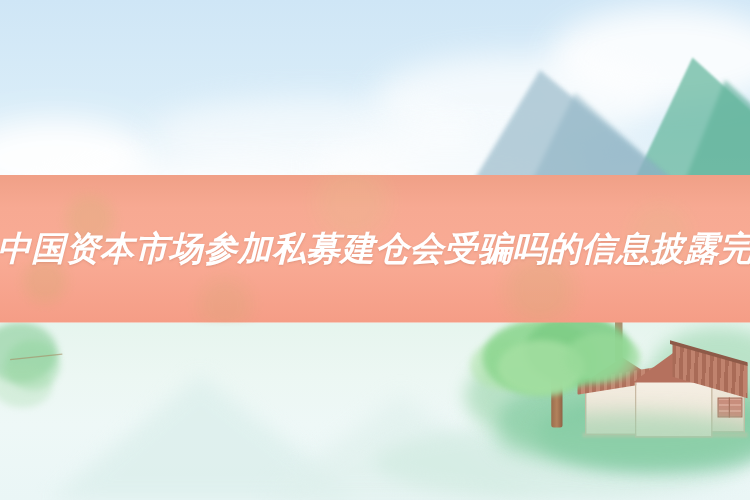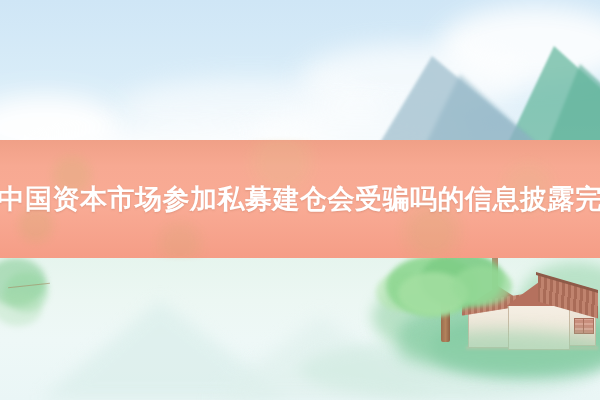--- a/index.html
+++ b/index.html
@@ -173,21 +173,21 @@
   }
   .grove-front{
     position:absolute;left:396px;top:330px;width:220px;height:44px;
     background:#93d2ab;opacity:.55;border-radius:50%;filter:blur(8px);
   }
 
   
   .band{
     position:absolute;left:0;top:140px;width:600px;height:118px;
     background:linear-gradient(180deg,#f0a087 0%,#f7a992 22%,#f9ab95 55%,#f59d86 100%);
-    display:flex;flex-direction:column;align-items:center;justify-content:center;
+    display:flex;flex-direction:column;align-items:center;justify-content:center;font-style:italic;
   }
   .band-tex{
     position:absolute;inset:0;
     background:
       radial-gradient(circle at 12% 30%, rgba(214,176,120,.35) 0 12px, rgba(214,176,120,0) 26px),
       radial-gradient(circle at 6% 72%, rgba(205,170,112,.30) 0 10px, rgba(205,170,112,0) 24px),
       radial-gradient(circle at 47% 18%, rgba(226,190,140,.25) 0 18px, rgba(226,190,140,0) 40px),
       radial-gradient(circle at 72% 78%, rgba(210,172,118,.30) 0 16px, rgba(210,172,118,0) 38px),
       radial-gradient(circle at 88% 40%, rgba(222,186,136,.22) 0 14px, rgba(222,186,136,0) 34px),
       radial-gradient(circle at 30% 88%, rgba(206,168,114,.24) 0 12px, rgba(206,168,114,0) 30px);

